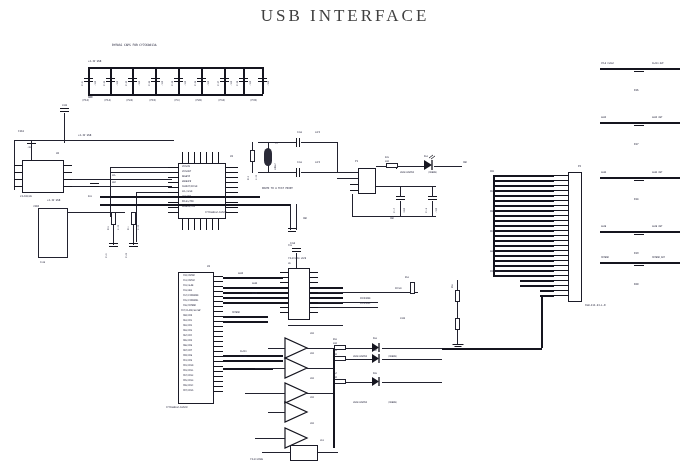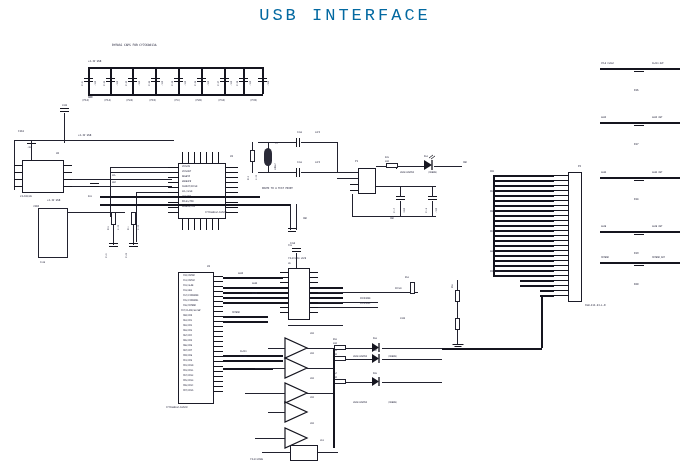--- a/index.html
+++ b/index.html
@@ -5,22 +5,22 @@
   html,body{margin:0;padding:0;background:#ffffff;}
   body{width:690px;height:469px;overflow:hidden;
        font-family:"DejaVu Sans Mono","Liberation Mono",monospace;color:#1a1a2e;}
   #sheet{position:relative;width:690px;height:469px;background:#fff;}
   .t{position:absolute;white-space:pre;line-height:1;color:#2a2a40;}
   .t2{font-size:2.3px;letter-spacing:-.1px;}
   .t25{font-size:2.6px;letter-spacing:-.1px;}
   .t3{font-size:3px;letter-spacing:-.1px;}
   .vert{transform-origin:0 0;transform:rotate(-90deg);}
   .title{position:absolute;left:0;top:6px;width:690px;text-align:center;
-         font-family:Liberation Mono, monospace;
-         font-size:17px;letter-spacing:3px;color:#0369a1;}
+         font-family:Liberation Serif, serif;
+         font-size:17px;letter-spacing:3px;color:#404040;}
   .wire{position:absolute;background:#22222f;}
   .h{height:1px;}
   .v{width:1px;}
   .hb{height:1.6px;background:#15151f;}
   .vb{width:1.6px;background:#15151f;}
   .box{position:absolute;border:1px solid #22222f;background:#fff;box-sizing:border-box;}
   .ic{position:absolute;border:1.3px solid #1b1b28;background:#fff;box-sizing:border-box;}
   .capv{position:absolute;}
   .capv:before,.capv:after{content:"";position:absolute;left:0;width:100%;
         height:1.4px;background:#15151f;}

